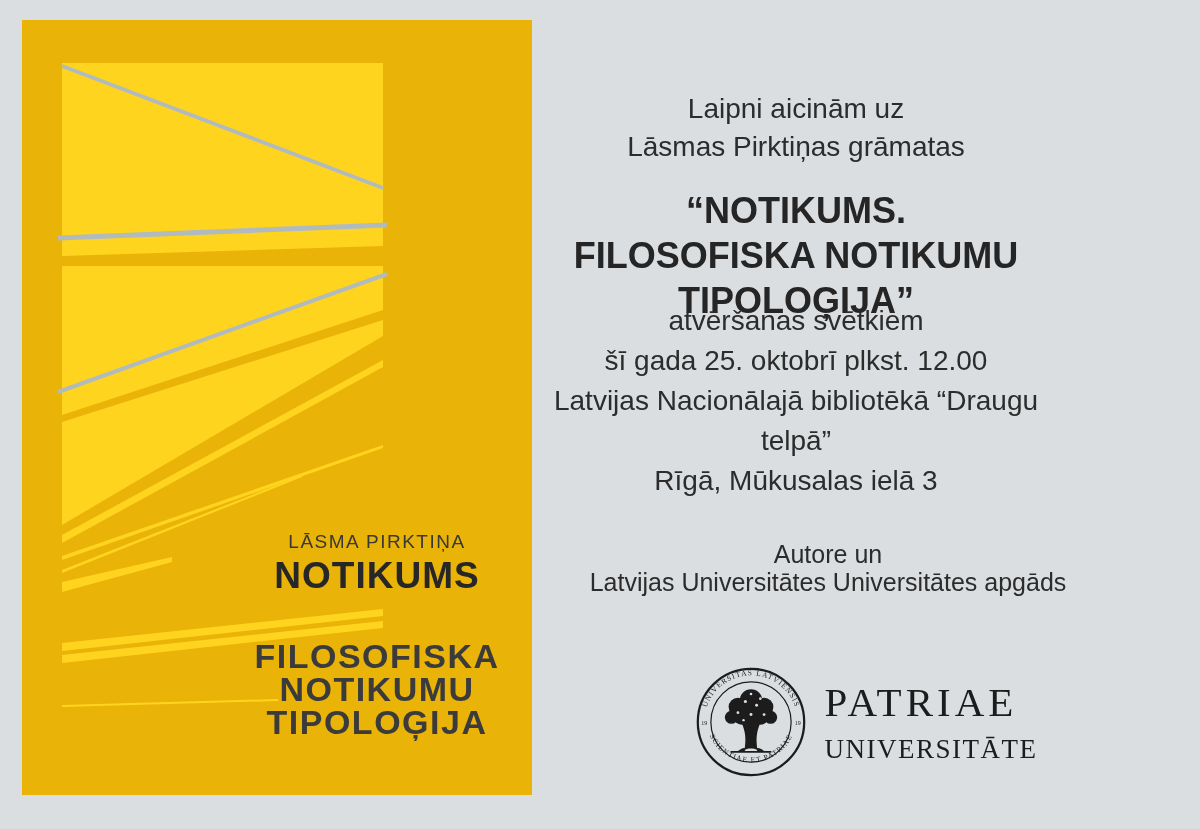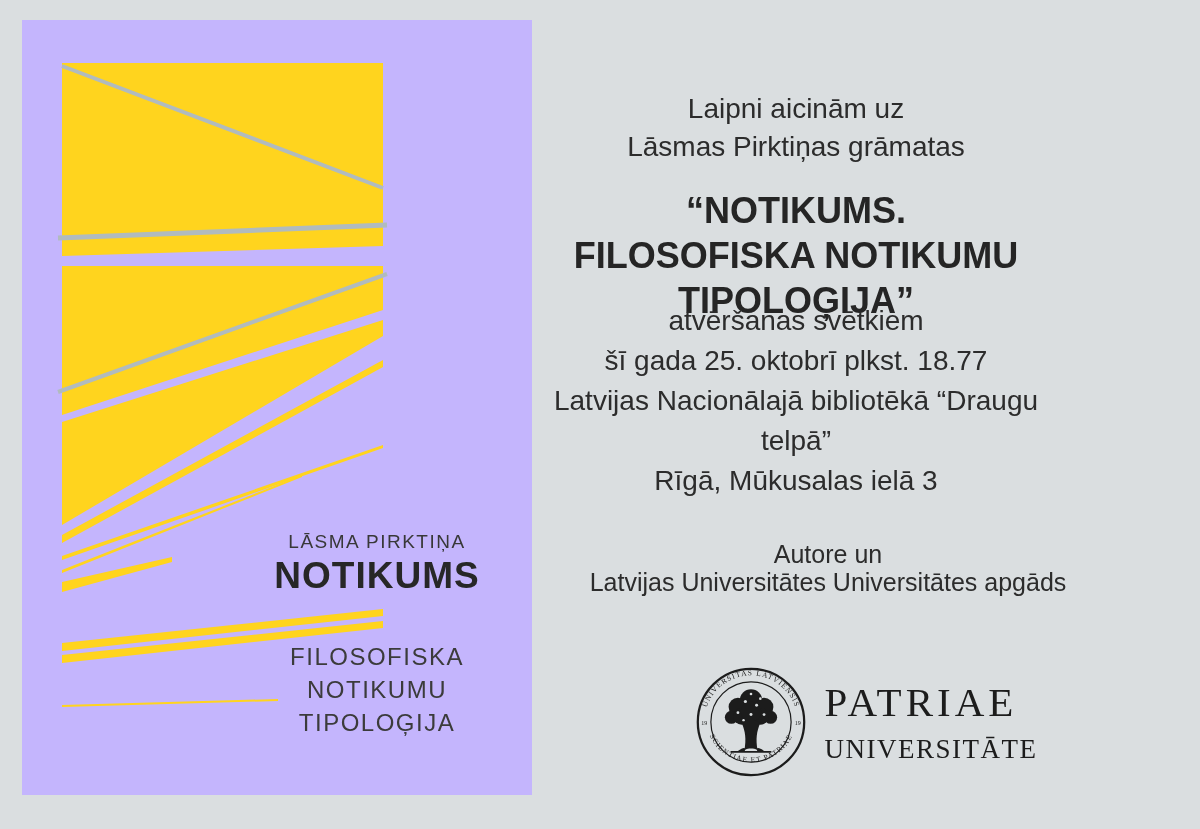--- a/index.html
+++ b/index.html
@@ -5,27 +5,27 @@
   html,body{margin:0;padding:0;}
   body{
     width:1200px;height:829px;position:relative;overflow:hidden;
     background:#dadee0;
     font-family:"Liberation Sans","DejaVu Sans",sans-serif;
     -webkit-font-smoothing:antialiased;
   }
   
   .cover{
     position:absolute;left:22px;top:20px;width:510px;height:775px;
-    background:#c4b5fd;
+    background:#eab308;
   }
   .cover svg{position:absolute;left:0;top:0;}
   .cover-text{position:absolute;left:150px;width:410px;text-align:center;color:#2f2f2f;}
   .cover-author{top:511px;font-size:19px;letter-spacing:1.5px;color:#383838;}
   .cover-title{top:535px;font-size:37px;font-weight:bold;letter-spacing:1px;color:#272727;}
-  .cover-subtitle{top:620px;font-size:24px;line-height:33px;letter-spacing:1.5px;color:#3b3b3b;}
+  .cover-subtitle{top:620px;font-size:34px;line-height:33px;letter-spacing:1.5px;color:#3b3b3b;font-weight:bold;}
   
   .right-col{position:absolute;left:532px;top:0;width:668px;height:829px;}
   .block{position:absolute;left:0;width:528px;text-align:center;color:#2c2c2c;}
   .intro{top:90px;font-size:28px;line-height:38px;}
   .event-title{top:188px;font-size:36px;line-height:45px;font-weight:bold;color:#252525;}
   .details{top:301px;font-size:28px;line-height:40px;}
   .credits{top:540px;font-size:25px;line-height:28px;padding-left:32px;}
   
   .logo-row{
     position:absolute;left:0;top:662px;width:668px;height:120px;
@@ -83,21 +83,21 @@
     <div>Lāsmas Pirktiņas grāmatas</div>
   </div>
 
   <div class="block event-title">
     <div>“NOTIKUMS.</div>
     <div>FILOSOFISKA NOTIKUMU TIPOLOĢIJA”</div>
   </div>
 
   <div class="block details">
     <div>atvēršanas svētkiem</div>
-    <div>šī gada 25. oktobrī plkst. 18.77</div>
+    <div>šī gada 25. oktobrī plkst. 12.00</div>
     <div>Latvijas Nacionālajā bibliotēkā “Draugu telpā”</div>
     <div>Rīgā, Mūkusalas ielā 3</div>
   </div>
 
   <div class="block credits">
     <div>Autore un</div>
     <div>Latvijas Universitātes Universitātes apgāds</div>
   </div>
 
   <div class="logo-row">

